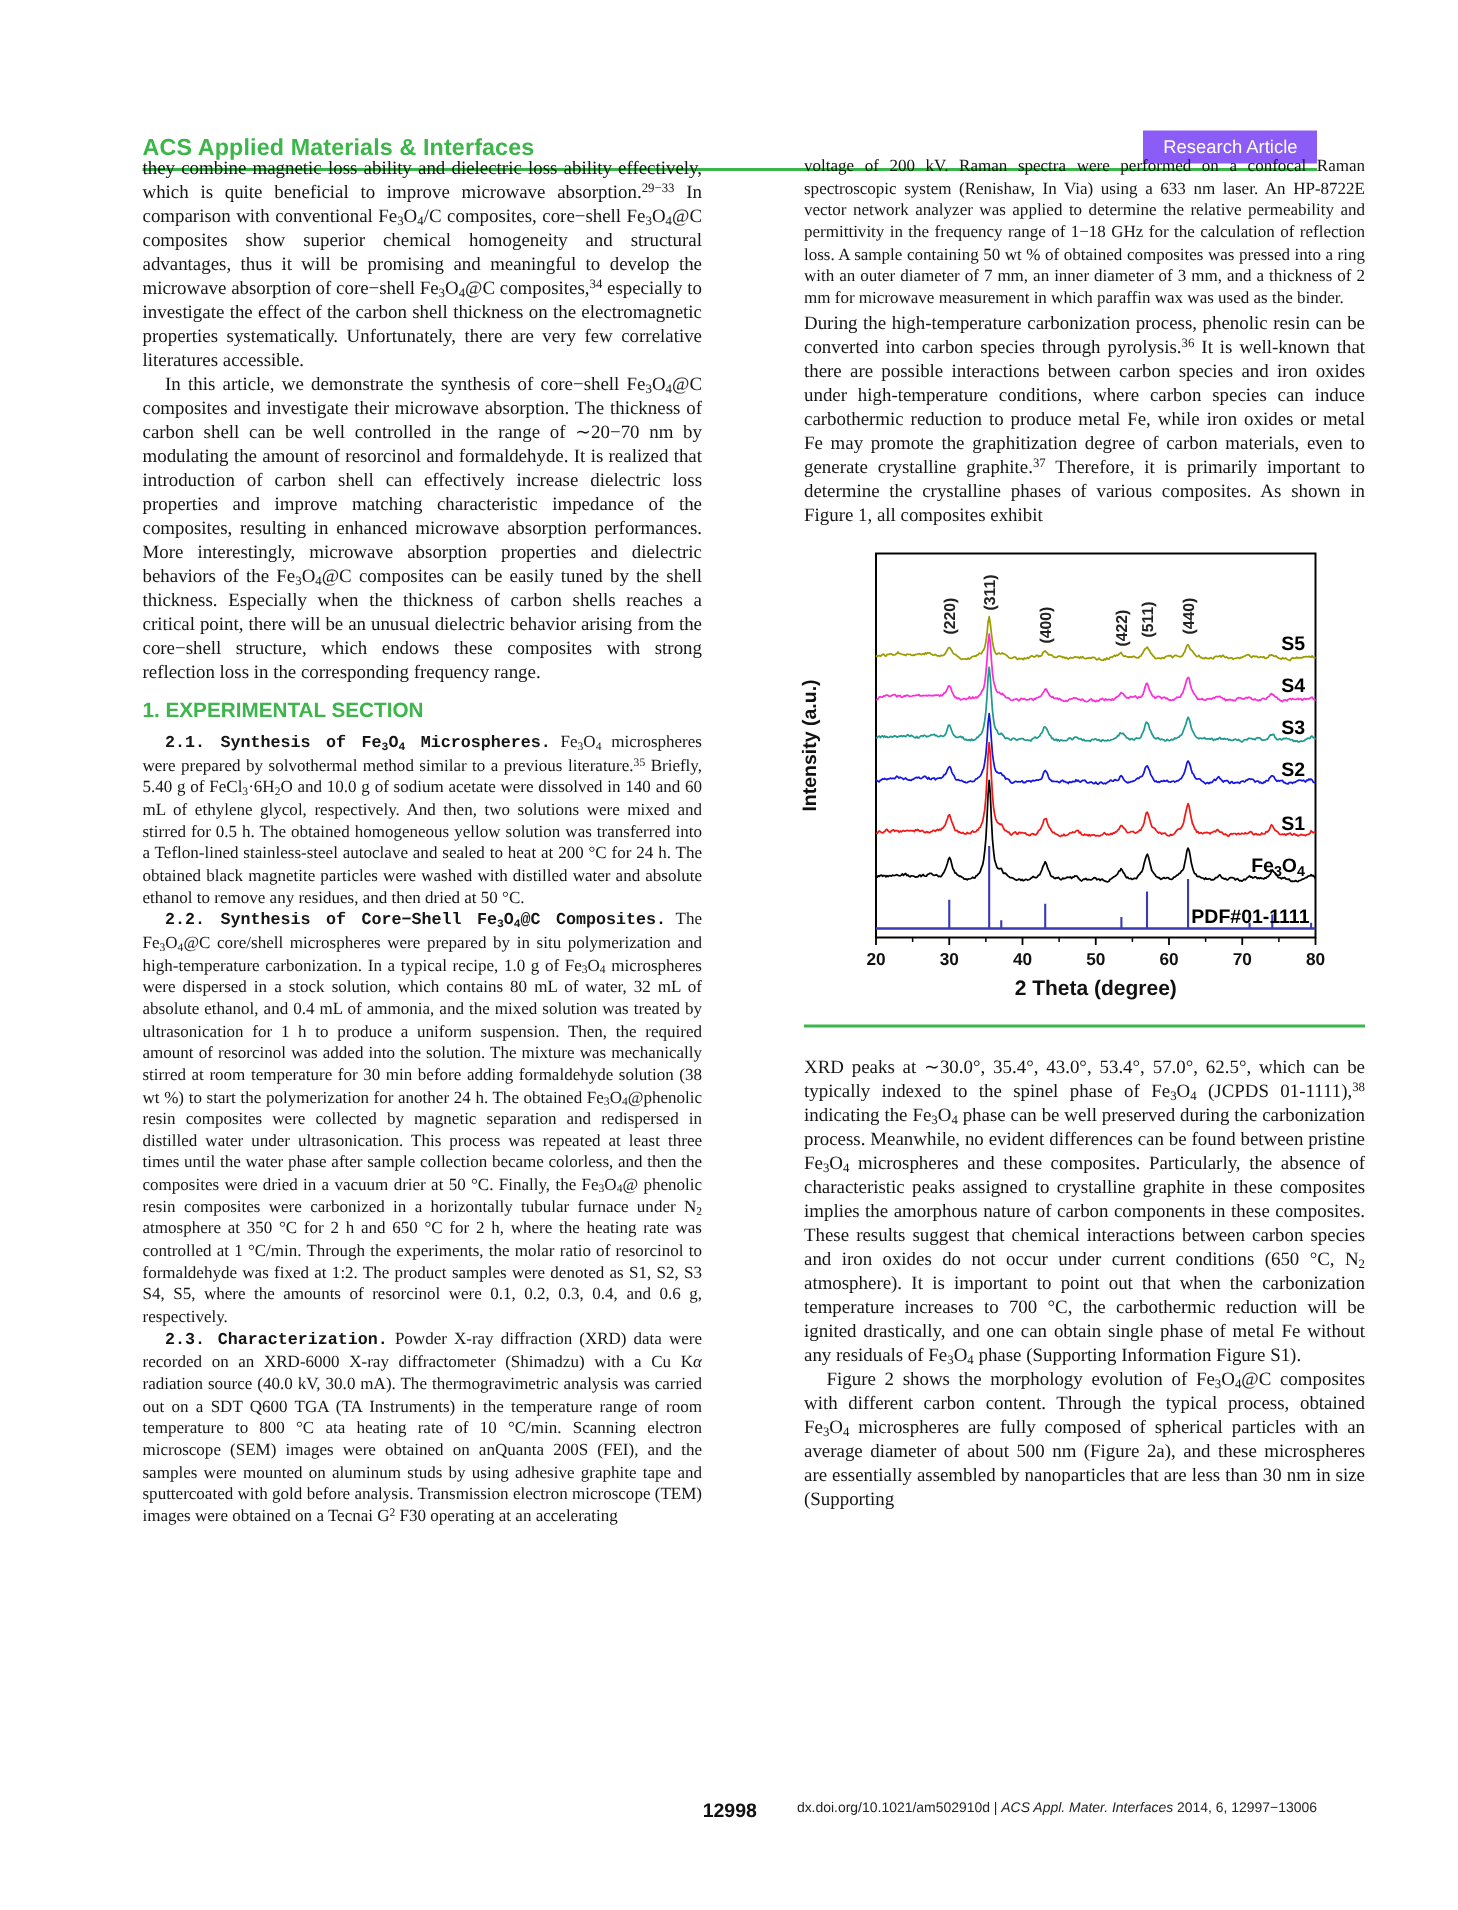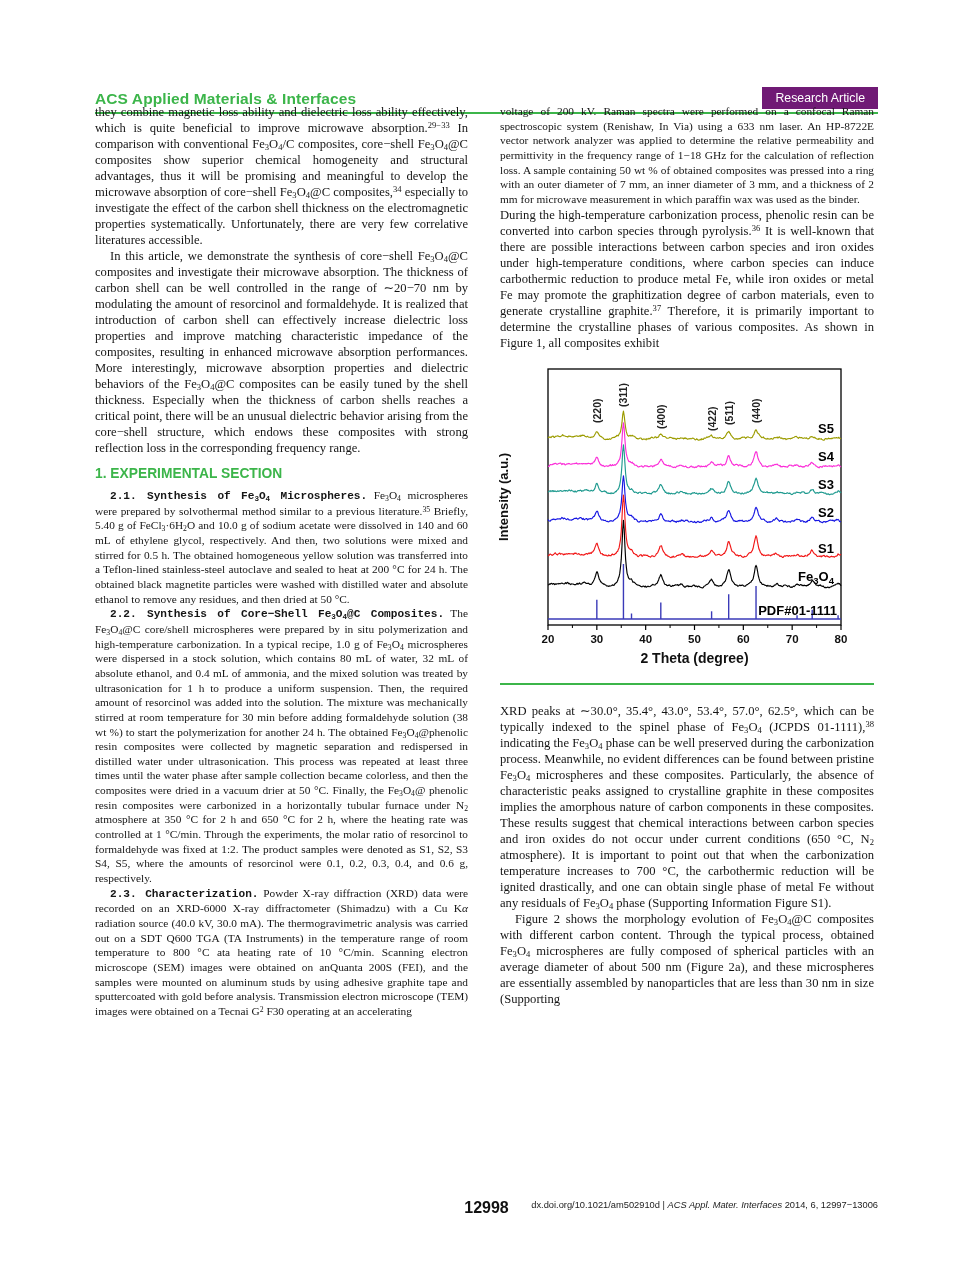--- a/index.html
+++ b/index.html
@@ -5,26 +5,26 @@
   html,body{margin:0;padding:0;background:#ffffff;}
   body{width:972px;height:1273px;position:relative;overflow:hidden;
        font-family:"Liberation Serif", serif;color:#151515;}
 
   
   .header{position:absolute;left:95px;top:80px;width:783px;height:32px;
           border-bottom:2.5px solid #3cb54a;}
   .journal{position:absolute;left:0;bottom:4px;
            font-family:"Liberation Sans",sans-serif;font-weight:bold;
            font-size:15.5px;color:#3cb54a;letter-spacing:0.1px;}
-  .badge{position:absolute;right:0;bottom:3px;background:#701a75;color:#fff;
+  .badge{position:absolute;right:0;bottom:3px;background:#8b5cf6;color:#fff;
          font-family:"Liberation Sans",sans-serif;font-size:12.3px;
          padding:4px 13px;}
 
   
-  .columns{position:absolute;left:95px;top:104px;width:783px;display:flex;}
+  .columns{position:absolute;left:95px;top:104px;width:783px;display:flex;gap:36px;}
   .col{flex:none;}
   .col.left{width:373px;}
   .col.right{width:374px;margin-left:32px;}
 
   p.para{margin:0;text-align:justify;}
   p.para.body{font-size:12.6px;line-height:16px;}
   p.para.small{font-size:11.35px;line-height:14.65px;}
   p.para.indent{text-indent:15px;}
   sub,sup{line-height:0;font-size:68%;}
   sup{vertical-align:0.45em;}
@@ -45,21 +45,21 @@
   .axis-title{font:bold 14px "Liberation Sans",sans-serif;fill:#111;}
   .axis-title-y{font:bold 13px "Liberation Sans",sans-serif;fill:#111;}
   .peak-label{font:bold 10.5px "Liberation Sans",sans-serif;fill:#222;}
   .series-label{font:bold 13px "Liberation Sans",sans-serif;fill:#000;}
   .ref-label{font:bold 13px "Liberation Sans",sans-serif;fill:#000;}
 
   
   .footer{position:absolute;left:95px;top:1199px;width:783px;height:16px;
           font-family:"Liberation Sans",sans-serif;}
   .page-num{position:absolute;left:0;right:0;text-align:center;
-            font-weight:bold;font-size:16px;color:#111;}
+            font-weight:bold;font-size:13px;color:#111;}
   .doi{position:absolute;right:0;top:1px;font-size:9.3px;color:#222;white-space:nowrap;}
 </style>
 </head>
 <body>
 
 <div class="header">
   <span class="journal">ACS Applied Materials &amp; Interfaces</span>
   <span class="badge">Research Article</span>
 </div>
 

